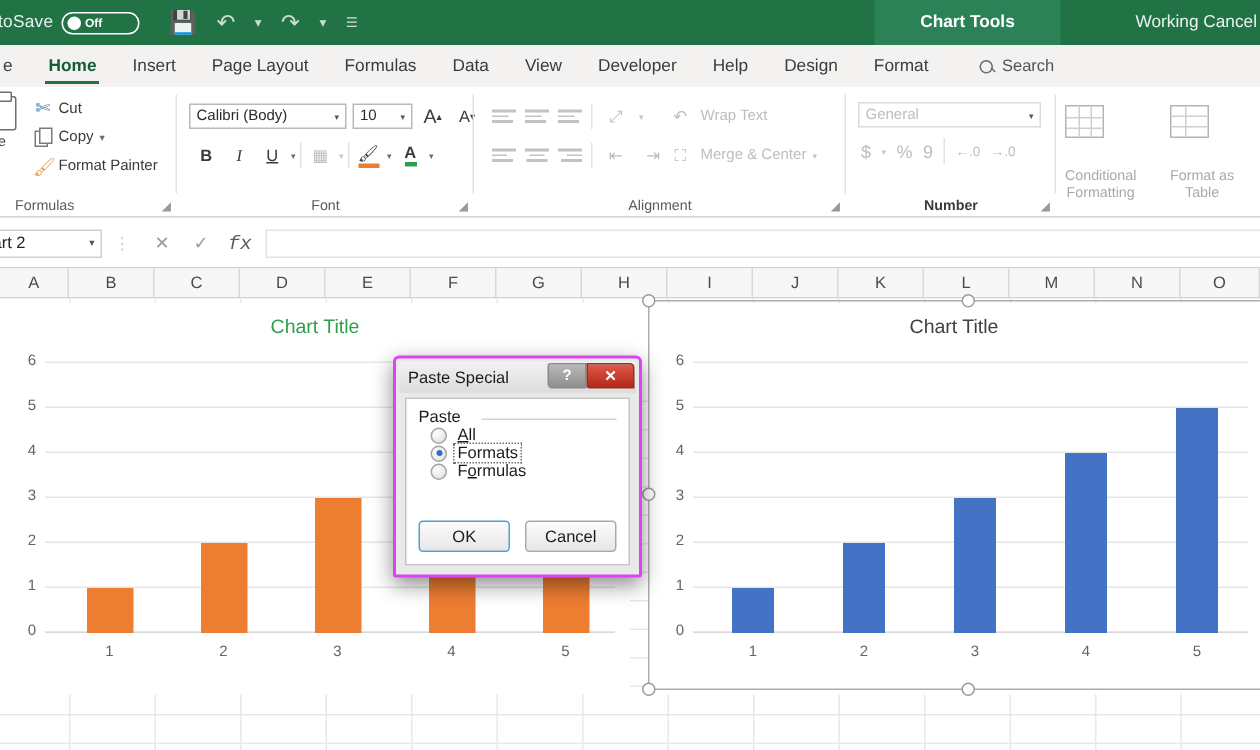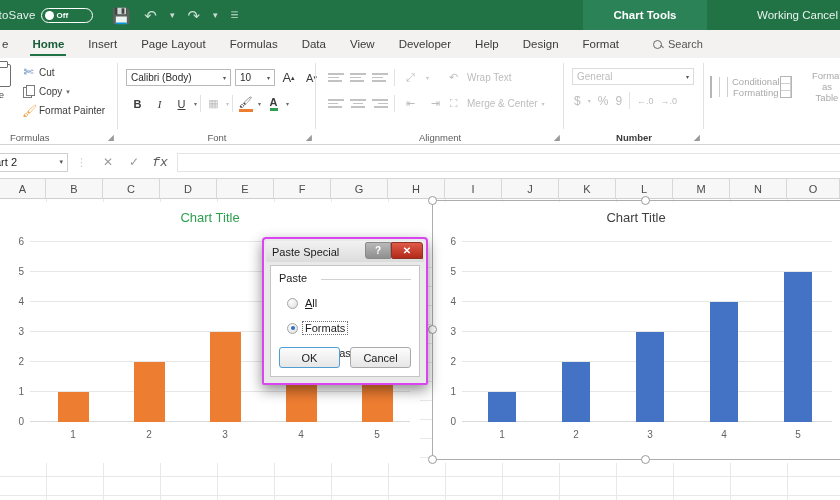--- a/index.html
+++ b/index.html
@@ -111,21 +111,21 @@
   
   .alg-ic { width: 16px; height: 14px; display:flex; flex-direction:column; justify-content:center; gap:2px; }
   .alg-ic i { display:block; height:1.5px; background:#c2c2c2; }
   .txt-dis { color: #bdbdbd; font-size: 10px; }
 
   
   .num-sym { color:#bdbdbd; font-size: 12px; }
 
   
   .bigbtn {
-    display:flex; flex-direction: row; align-items:center; width:62px; color:#a9a9a9; font-size:9.5px;
+    display:flex; flex-direction: column; align-items:flex-start; width:62px; color:#a9a9a9; font-size:9.5px;
     line-height: 11px; text-align:center;gap:20px;
   }
   .grid-ico { width:26px; height:22px; border:1.4px solid #b5b5b5; position:relative; background:#fff; }
   .grid-ico i { position:absolute; background:#cfcfcf; }
 
   
   .formulabar {
     position: absolute; left: 0; top: 146px; width: 840px; height: 33px;
     background: #fff; border-bottom: 1px solid #d4d4d4; display: flex; align-items: center;
   }
@@ -204,21 +204,21 @@
     display: flex; align-items: center; justify-content: center;
     border-radius: 0 3px 0 2px; border: 1px solid #8a3326;
   }
   .dlg-body {
     position: absolute; left: 6px; right: 6px; top: 26px; bottom: 6px;
     background: #fff; border: 1px solid #c4c4c4;
   }
   .fieldset { position: absolute; left: 8px; top: 6px; right: 8px; }
   .fs-legend { font-size: 11px; color: #1b1b1b; display:inline-block; background:#fff; padding-right:5px; }
   .fs-line { position: absolute; left: 42px; right: 0; top: 7px; height: 1px; background: #d2d2d2; }
-  .radio-row { display: flex; align-items: center; gap: 5px; margin-top: 13px; margin-left: 8px; }
+  .radio-row { display: flex; align-items: center; gap: 5px; margin-top: 0; margin-left: 8px; }
   .radio {
     width: 11px; height: 11px; border-radius: 50%;
     background: radial-gradient(circle at 35% 30%, #fdfdfd, #dedede);
     border: 1px solid #a5a5a5; position: relative; flex: none;
   }
   .radio.on::after {
     content:""; position: absolute; left: 2.5px; top: 2.5px; width: 4px; height: 4px;
     border-radius: 50%; background: #2a6fc4;
   }
   .radio-lbl { font-size: 11px; color: #1b1b1b; padding: 0 2px; }

